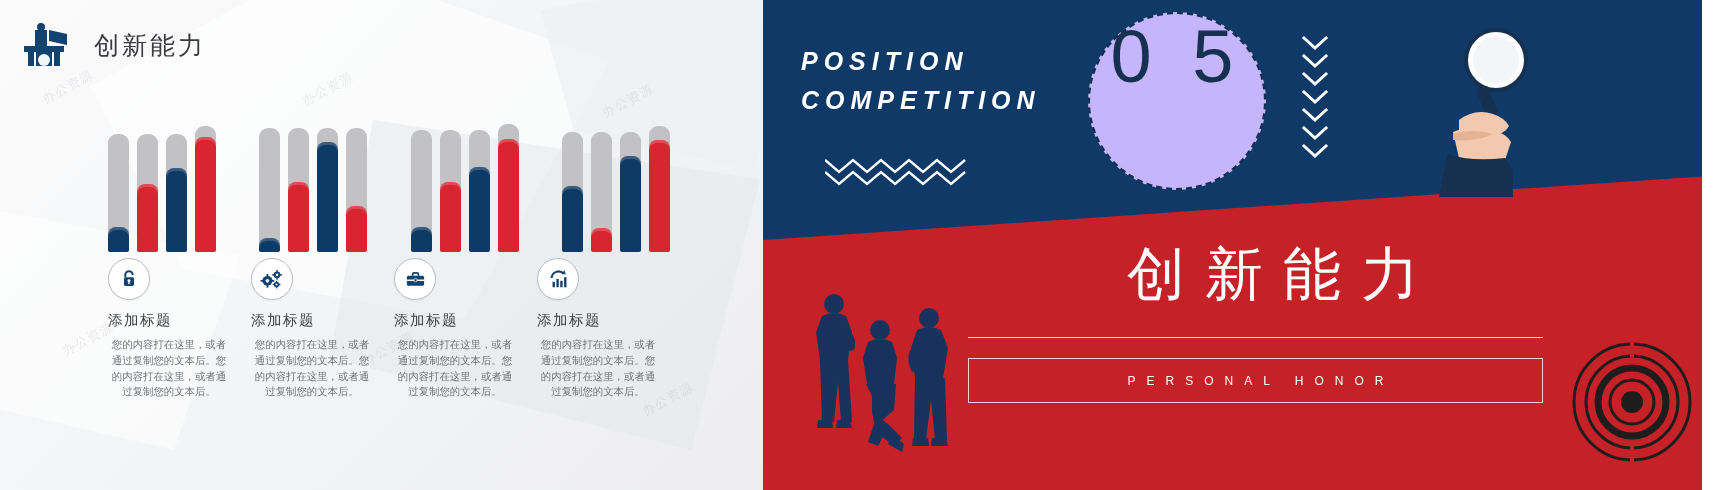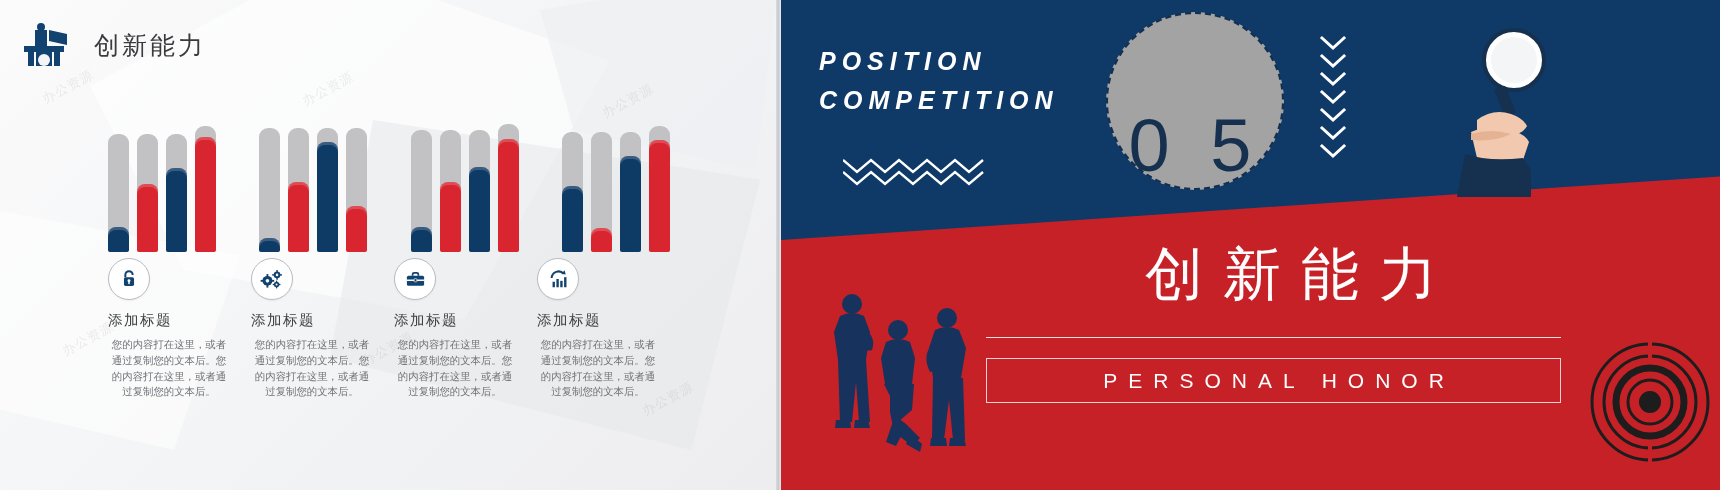--- a/index.html
+++ b/index.html
@@ -62,51 +62,51 @@
   .card { width:143px; display:flex; flex-direction:column; align-items:flex-start; }
   .icon-circle { width:42px; height:42px; border-radius:50%; background:#fff;
      border:1.3px solid #b9bcc4; display:flex; align-items:center; justify-content:center;
      box-shadow:0 1px 2px rgba(0,0,0,0.05); }
   .card-title { margin-top:11px; font-size:14.5px; color:#3f4043; letter-spacing:1.5px;
      font-family:"DejaVu Sans", sans-serif; }
   .card-body { margin-top:7px; font-size:10.4px; line-height:1.52; color:#6f7276;
      text-align:center; width:122px; font-family:"DejaVu Sans", sans-serif; }
 
   
-  .right-panel { position:absolute; left:781px; top:0; width:939px; height:490px;
+  .right-panel { position:absolute; left:763px; top:0; width:939px; height:490px;
      overflow:hidden; background:#0d3a6b; }
   .navy-layer { position:absolute; inset:0; background:#0f3a68; }
   .red-layer { position:absolute; inset:0; background:#c62127;
      clip-path:polygon(0% 49%, 100% 36%, 100% 100%, 0% 100%); }
 
   .pos-title { position:absolute; left:38px; top:42px; color:#fff;
      font-size:25px; font-weight:bold; font-style:italic; letter-spacing:6px;
      line-height:1.55; font-family:"Liberation Sans", sans-serif; }
 
   .zigzag { position:absolute; left:62px; top:152px; }
 
   .num-circle { position:absolute; left:325px; top:12px; width:178px; height:178px;
-     border-radius:50%; background:#a3a3a3; border:2.5px dashed #132f4e;
-     display:flex; align-items:flex-end; justify-content:center; }
+     border-radius:50%; background:#c4b5fd; border:2.5px dashed #132f4e;
+     display:flex; align-items:flex-start; justify-content:center; }
   .num-circle span { font-size:74px; color:#16304f; letter-spacing:10px;
      font-family:"Liberation Sans", sans-serif; font-weight:400; }
 
   .chevrons { position:absolute; left:538px; top:34px; display:flex; flex-direction:column; gap:5px; }
 
   .magnifier { position:absolute; left:660px; top:22px; }
 
   .silhouettes { position:absolute; left:35px; bottom:0; }
 
   .honor-cn { position:absolute; left:200px; top:236px; width:620px;
      text-align:center; color:#fdfdfd; font-size:58px; letter-spacing:20px;
      font-family:"DejaVu Sans", sans-serif; font-weight:400; text-indent:20px; }
   .honor-rule { position:absolute; left:205px; top:337px; width:575px; height:1.3px; background:rgba(255,255,255,0.85); }
   .honor-en-box { position:absolute; left:205px; top:358px; width:575px; height:45px;
      border:1.2px solid rgba(255,255,255,0.8); display:flex; align-items:center; justify-content:center; }
-  .honor-en-box span { color:#fff; font-size:21px; letter-spacing:11px; text-indent:11px;
+  .honor-en-box span { color:#fff; font-size:12px; letter-spacing:11px; text-indent:11px;
      font-family:"Liberation Sans", sans-serif; }
 
   .target { position:absolute; right:8px; bottom:26px; width:124px; height:124px; }
 </style>
 </head>
 <body>
 
 <div id="stage">
 
   <div class="left-panel">

